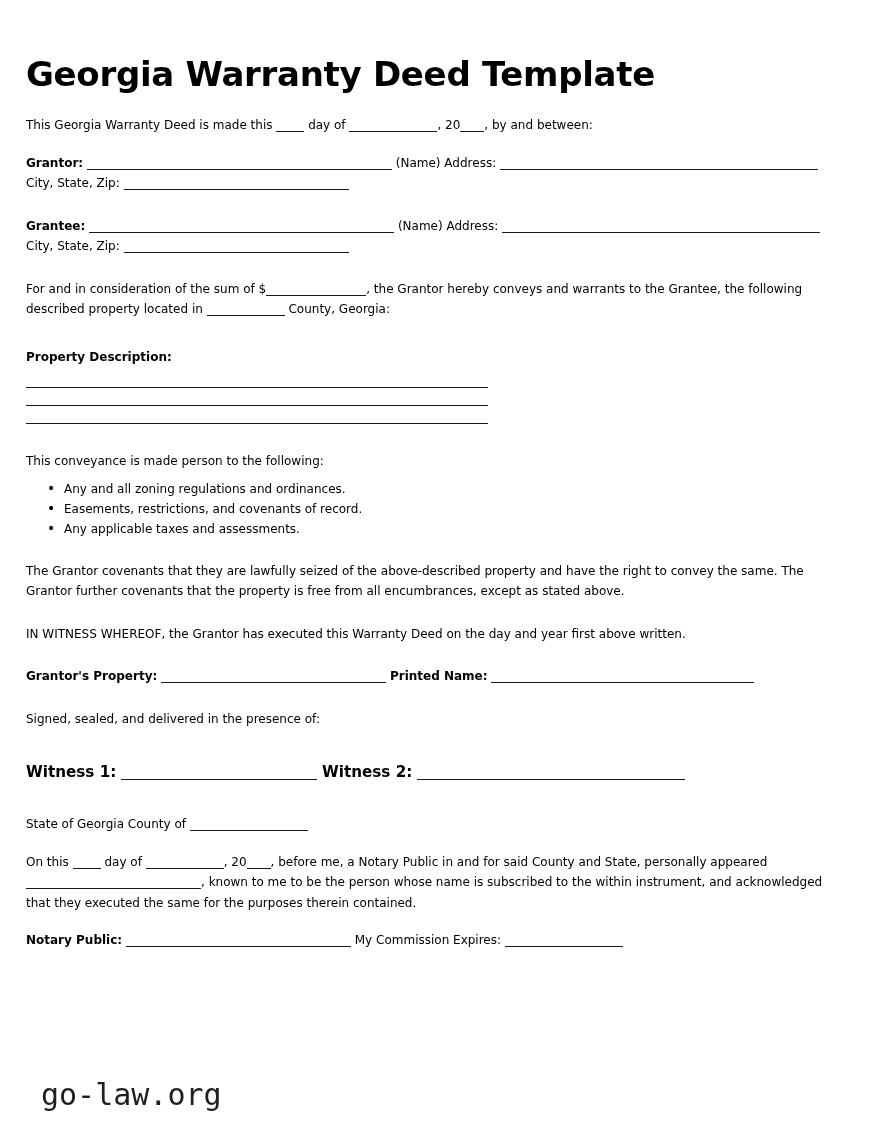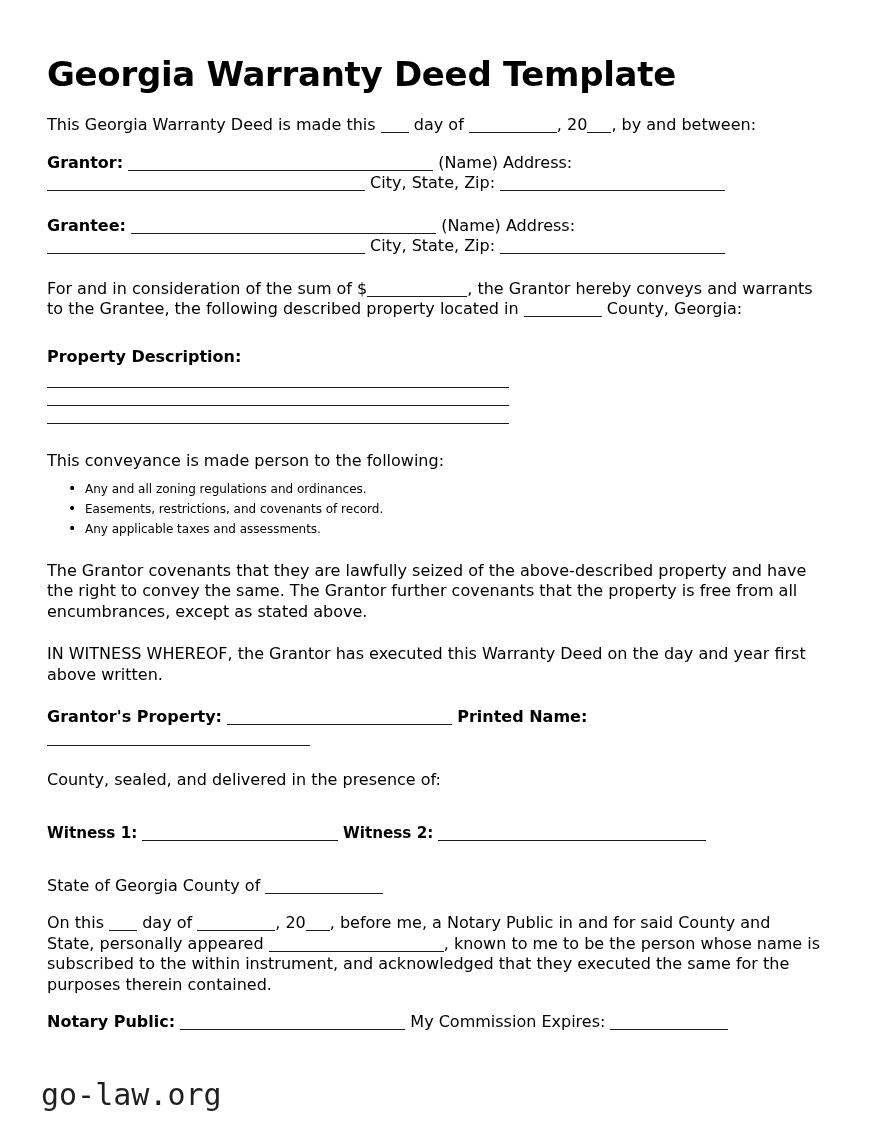--- a/index.html
+++ b/index.html
@@ -14,33 +14,33 @@
     font-family: "DejaVu Sans", "Liberation Sans", sans-serif;
     color: #000000;
     -webkit-font-smoothing: antialiased;
   }
   .page {
     position: relative;
     width: 869px;
     height: 1124px;
     background: #ffffff;
     box-sizing: border-box;
-    padding: 0 47px;
+    padding: 0 26px;
   }
   .doc-title {
     font-size: 34px;
     font-weight: bold;
     letter-spacing: -0.3px;
     line-height: 1.1;
     margin: 0;
     padding-top: 56px;
     color: #000;
   }
   .para {
-    font-size: 16px;
+    font-size: 12px;
     line-height: 20.5px;
     margin: 0;
     color: #000;
   }
   .gap-intro { height: 22px; }
   .gap-md { height: 17px; }
   .gap-lg { height: 22px; }
   .gap-xl { height: 27px; }
   .bold { font-weight: bold; }
 
@@ -184,21 +184,21 @@
 
   <p class="para">
     <span class="bold">Grantor's Property:</span>
     <span class="rule w-xl"></span>
     <span class="bold">Printed Name:</span>
     <span class="rule w-2xl"></span>
   </p>
 
   <div class="gap-lg"></div>
 
-  <p class="para">County, sealed, and delivered in the presence of:</p>
+  <p class="para">Signed, sealed, and delivered in the presence of:</p>
 
   <div class="gap-md"></div>
 
   <p class="two-col-line">
     <span class="bold">Witness 1:</span>
     <span class="rule w-wit"></span>
     <span class="bold">Witness 2:</span>
     <span class="rule w-wit2"></span>
   </p>
 

